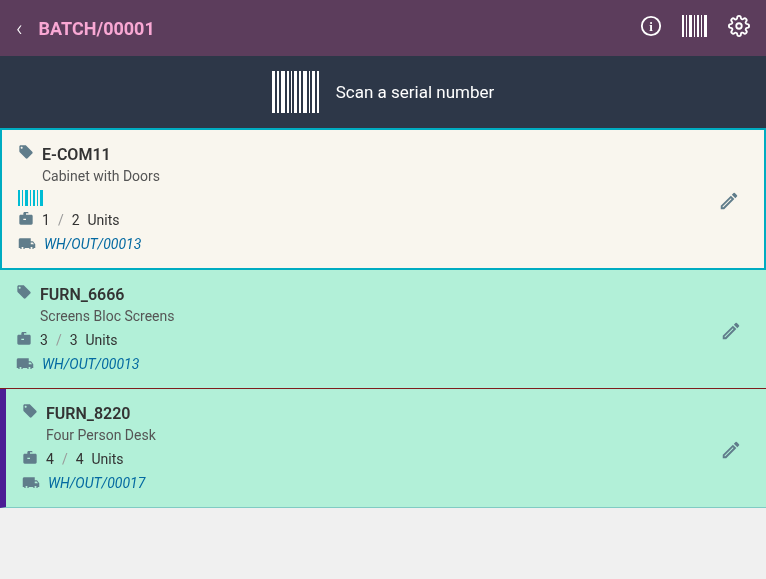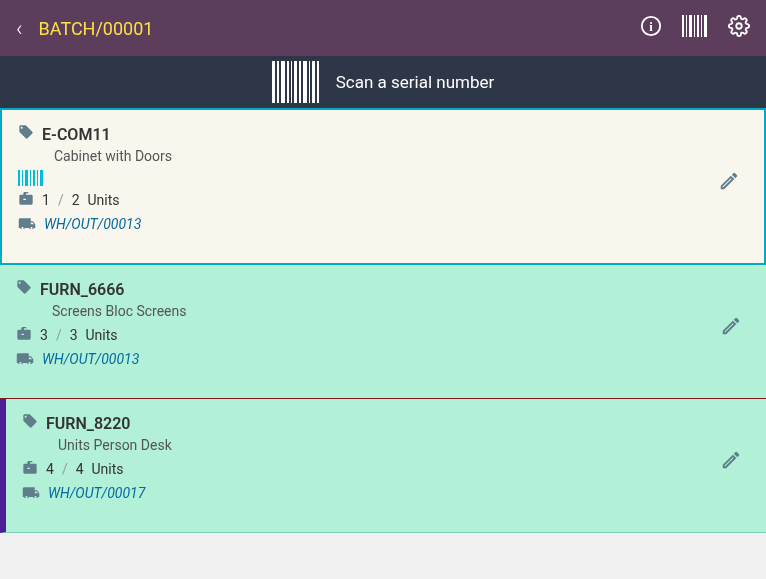--- a/index.html
+++ b/index.html
@@ -14,60 +14,60 @@
       height: 56px;
     }
     .header-back {
       color: white;
       font-size: 22px;
       cursor: pointer;
       margin-right: 16px;
       font-weight: 300;
     }
     .header-title {
-      color: #fde047;
+      color: #f9a8d4;
       font-size: 18px;
-      font-weight: 400;
+      font-weight: 700;
       flex: 1;
     }
     .header-icons {
       display: flex;
       gap: 20px;
       align-items: center;
     }
     .header-icon {
       color: white;
       font-size: 20px;
       cursor: pointer;
     }
 
     
     .scan-bar {
       background: #2d3748;
       display: flex;
       align-items: center;
       justify-content: center;
-      height: 52px;
+      height: 72px;
       gap: 16px;
     }
     .scan-bar-text {
       color: white;
       font-size: 17px;
     }
 
     
     .item-list {
       display: flex;
       flex-direction: column;
     }
 
     .item-card {
       display: flex;
       align-items: center;
-      padding: 14px 16px 26px 16px;
+      padding: 14px 16px 11px 16px;
       border-bottom: 1px solid #b2dfdb;
       position: relative;
     }
     .item-card.active {
       background: #f9f6ee;
       border: 2px solid #00acc1;
     }
     .item-card.done {
       background: #b2f0d8;
     }
@@ -90,21 +90,21 @@
 
     .item-code {
       font-size: 16px;
       font-weight: 600;
       color: #333;
     }
 
     .item-name {
       font-size: 14px;
       color: #555;
-      margin-left: 36px;
+      margin-left: 24px;
       margin-bottom: 6px;
     }
 
     .item-detail-row {
       display: flex;
       align-items: center;
       gap: 8px;
       margin-bottom: 4px;
     }
 
@@ -282,21 +282,21 @@
   <div class="item-card" style="background: #b2f0d8; border-left: 6px solid #4c1d95; border-bottom: 1px solid #80cbc4;">
     <div class="item-content">
       <div class="item-header-row">
         <span class="tag-icon">
           <svg width="16" height="16" viewBox="0 0 24 24" fill="#607d8b">
             <path d="M21.41 11.58l-9-9C12.05 2.22 11.55 2 11 2H4c-1.1 0-2 .9-2 2v7c0 .55.22 1.05.59 1.42l9 9c.36.36.86.58 1.41.58.55 0 1.05-.22 1.41-.59l7-7c.37-.36.59-.86.59-1.41 0-.55-.23-1.06-.59-1.42zM5.5 7C4.67 7 4 6.33 4 5.5S4.67 4 5.5 4 7 4.67 7 5.5 6.33 7 5.5 7z"></path>
           </svg>
         </span>
         <span class="item-code">FURN_8220</span>
       </div>
-      <div class="item-name">Units Person Desk</div>
+      <div class="item-name">Four Person Desk</div>
       <div class="item-detail-row">
         <span>
           <svg width="16" height="16" viewBox="0 0 24 24" fill="#607d8b">
             <path d="M20 7h-4V5c0-1.1-.9-2-2-2h-4c-1.1 0-2 .9-2 2v2H4c-1.1 0-2 .9-2 2v11c0 1.1.9 2 2 2h16c1.1 0 2-.9 2-2V9c0-1.1-.9-2-2-2zm-8-2h4v2h-4V5zm0 10H8v-2h4v2z"></path>
           </svg>
         </span>
         <span class="qty-text">4</span>
         <span class="qty-slash">/</span>
         <span class="qty-text">4</span>
         <span class="qty-text">Units</span>

